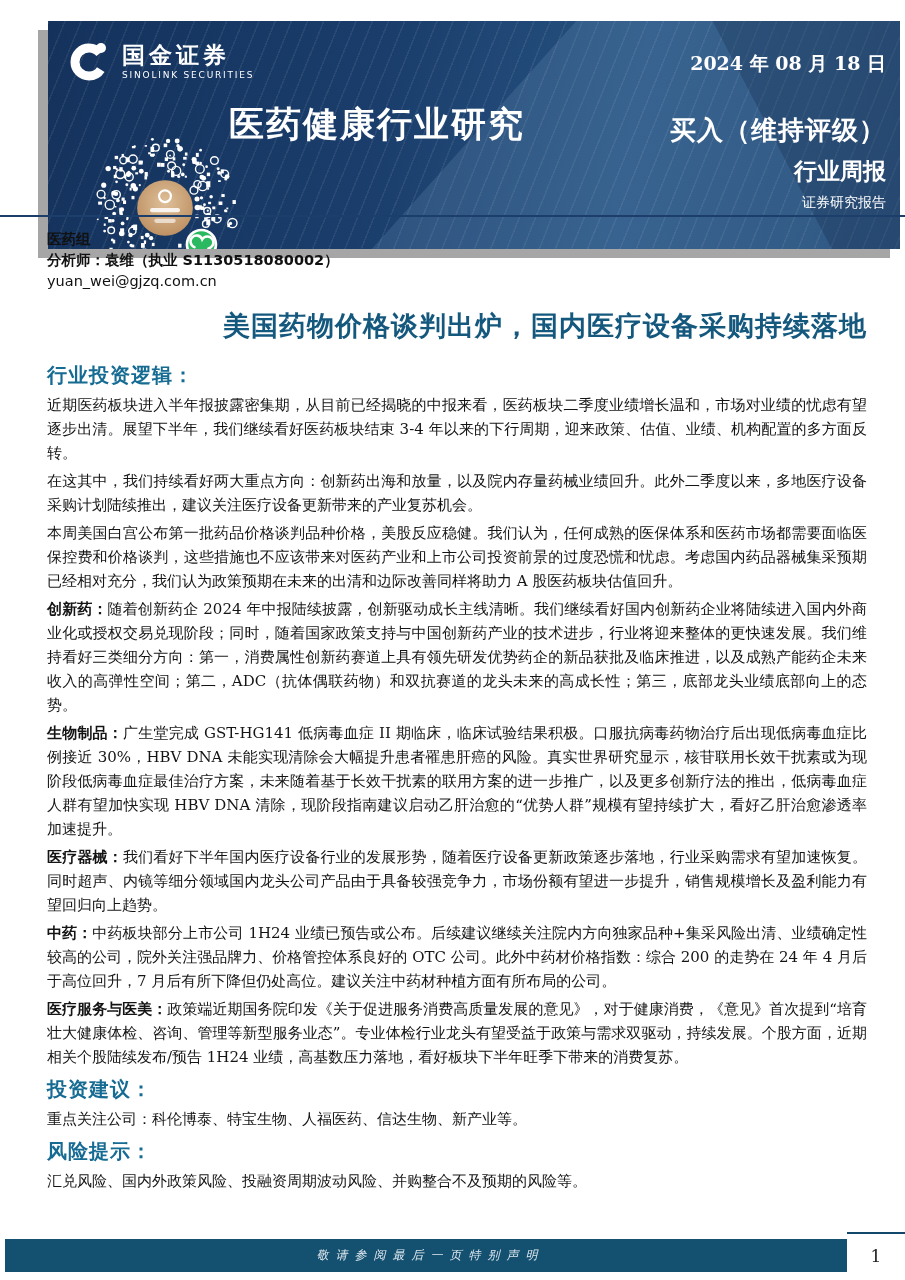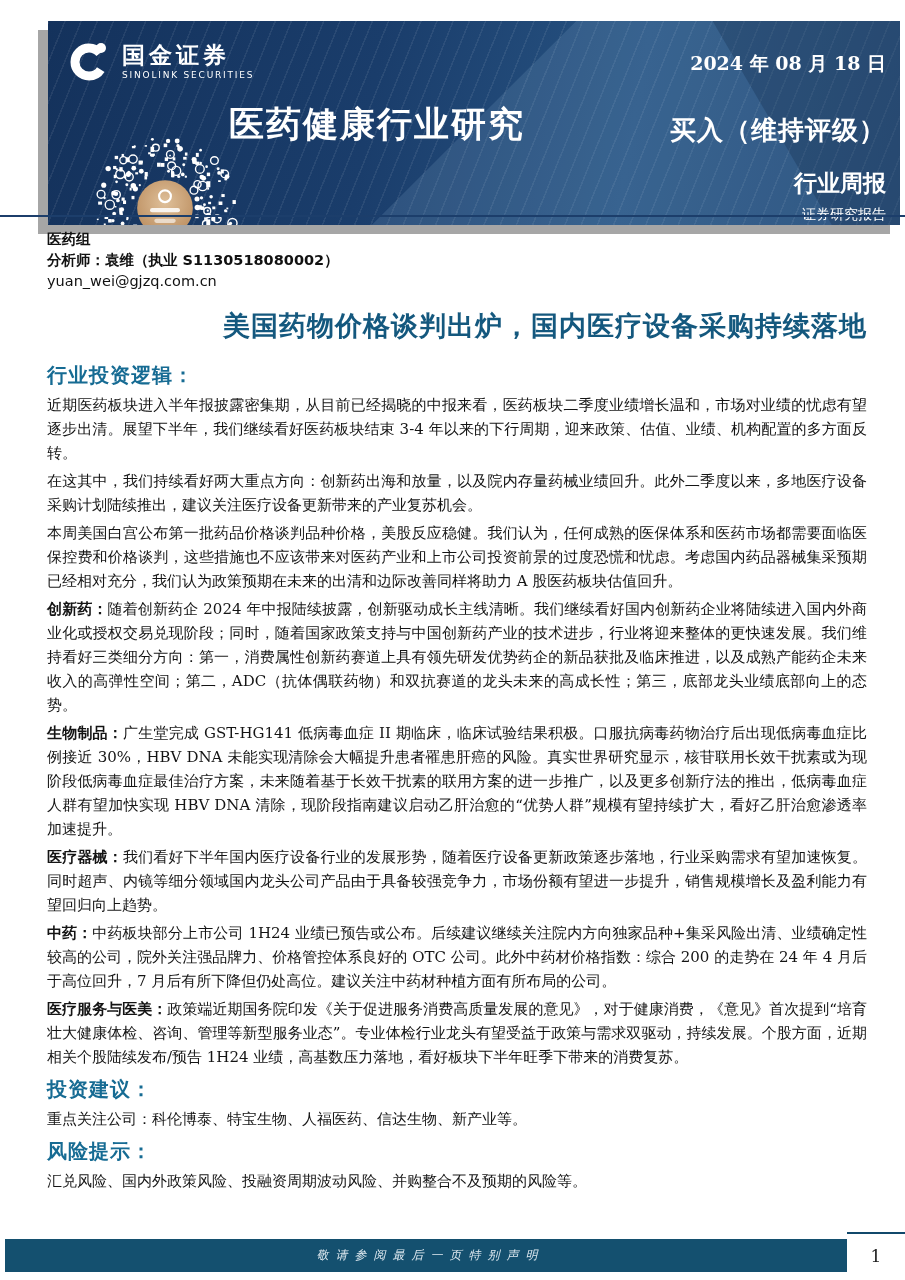--- a/index.html
+++ b/index.html
@@ -9,21 +9,21 @@
     position: relative;
     width: 905px; height: 1280px;
     background: #ffffff;
     overflow: hidden;
     margin: 0 auto;
   }
 
   
   .banner {
     position: absolute;
-    left: 48px; top: 21px; right: 5px; height: 204px;
+    left: 48px; top: 21px; right: 5px; height: 228px;
     background: linear-gradient(100deg, #14325c 0%, #1a3d6b 38%, #275382 68%, #1d4472 100%);
     box-shadow: -10px 9px 0 0 #a6a6a6;
     overflow: hidden;
   }
   .banner .stripes {
     position: absolute; inset: 0;
     background: repeating-linear-gradient(112deg, rgba(255,255,255,0.07) 0 1.5px, rgba(255,255,255,0) 1.5px 15px);
   }
   .banner .swath {
     position: absolute; inset: 0;
@@ -44,21 +44,21 @@
     color: #ffffff; font-size: 19px; font-weight: bold;
     font-family: "DejaVu Serif", serif;
   }
   .banner-title {
     position: absolute; left: 0; right: 230px; top: 80px;
     text-align: center;
     color: #ffffff; font-size: 35px; font-weight: bold; letter-spacing: 2px; margin-left: 36px;
   }
   .banner-right { position: absolute; right: 14px; top: 92px; text-align: right; color: #ffffff; }
   .banner-rating { font-size: 26px; font-weight: bold; letter-spacing: 1px; }
-  .banner-type { font-size: 23px; font-weight: bold; margin-top: 20px; }
+  .banner-type { font-size: 23px; font-weight: bold; margin-top: 8px; }
   .banner-cat { font-size: 14px; margin-top: 7px; }
 
   
   .qr { position: absolute; left: 42px; top: 112px; width: 150px; height: 150px; }
 
   
   .top-rule {
     position: absolute; left: 0; right: 0; top: 215px;
     height: 2px; background: #1c3e6b;
   }

